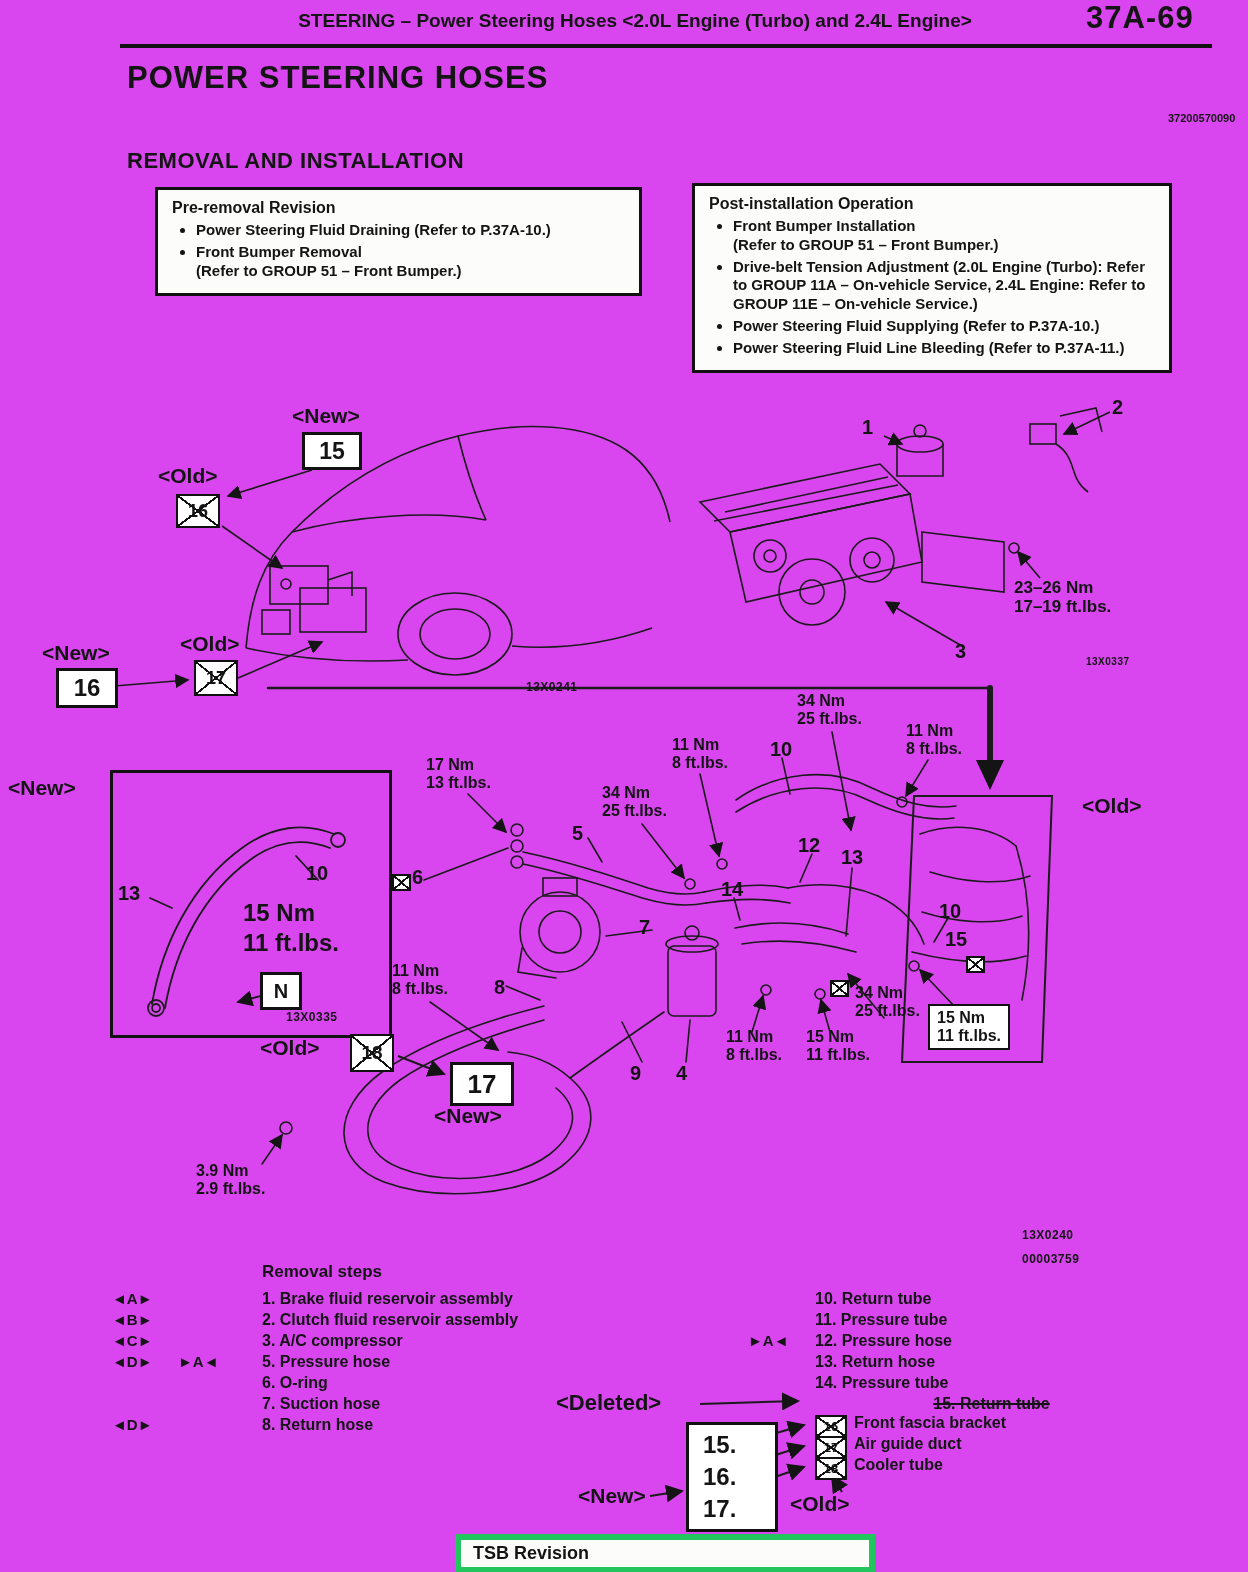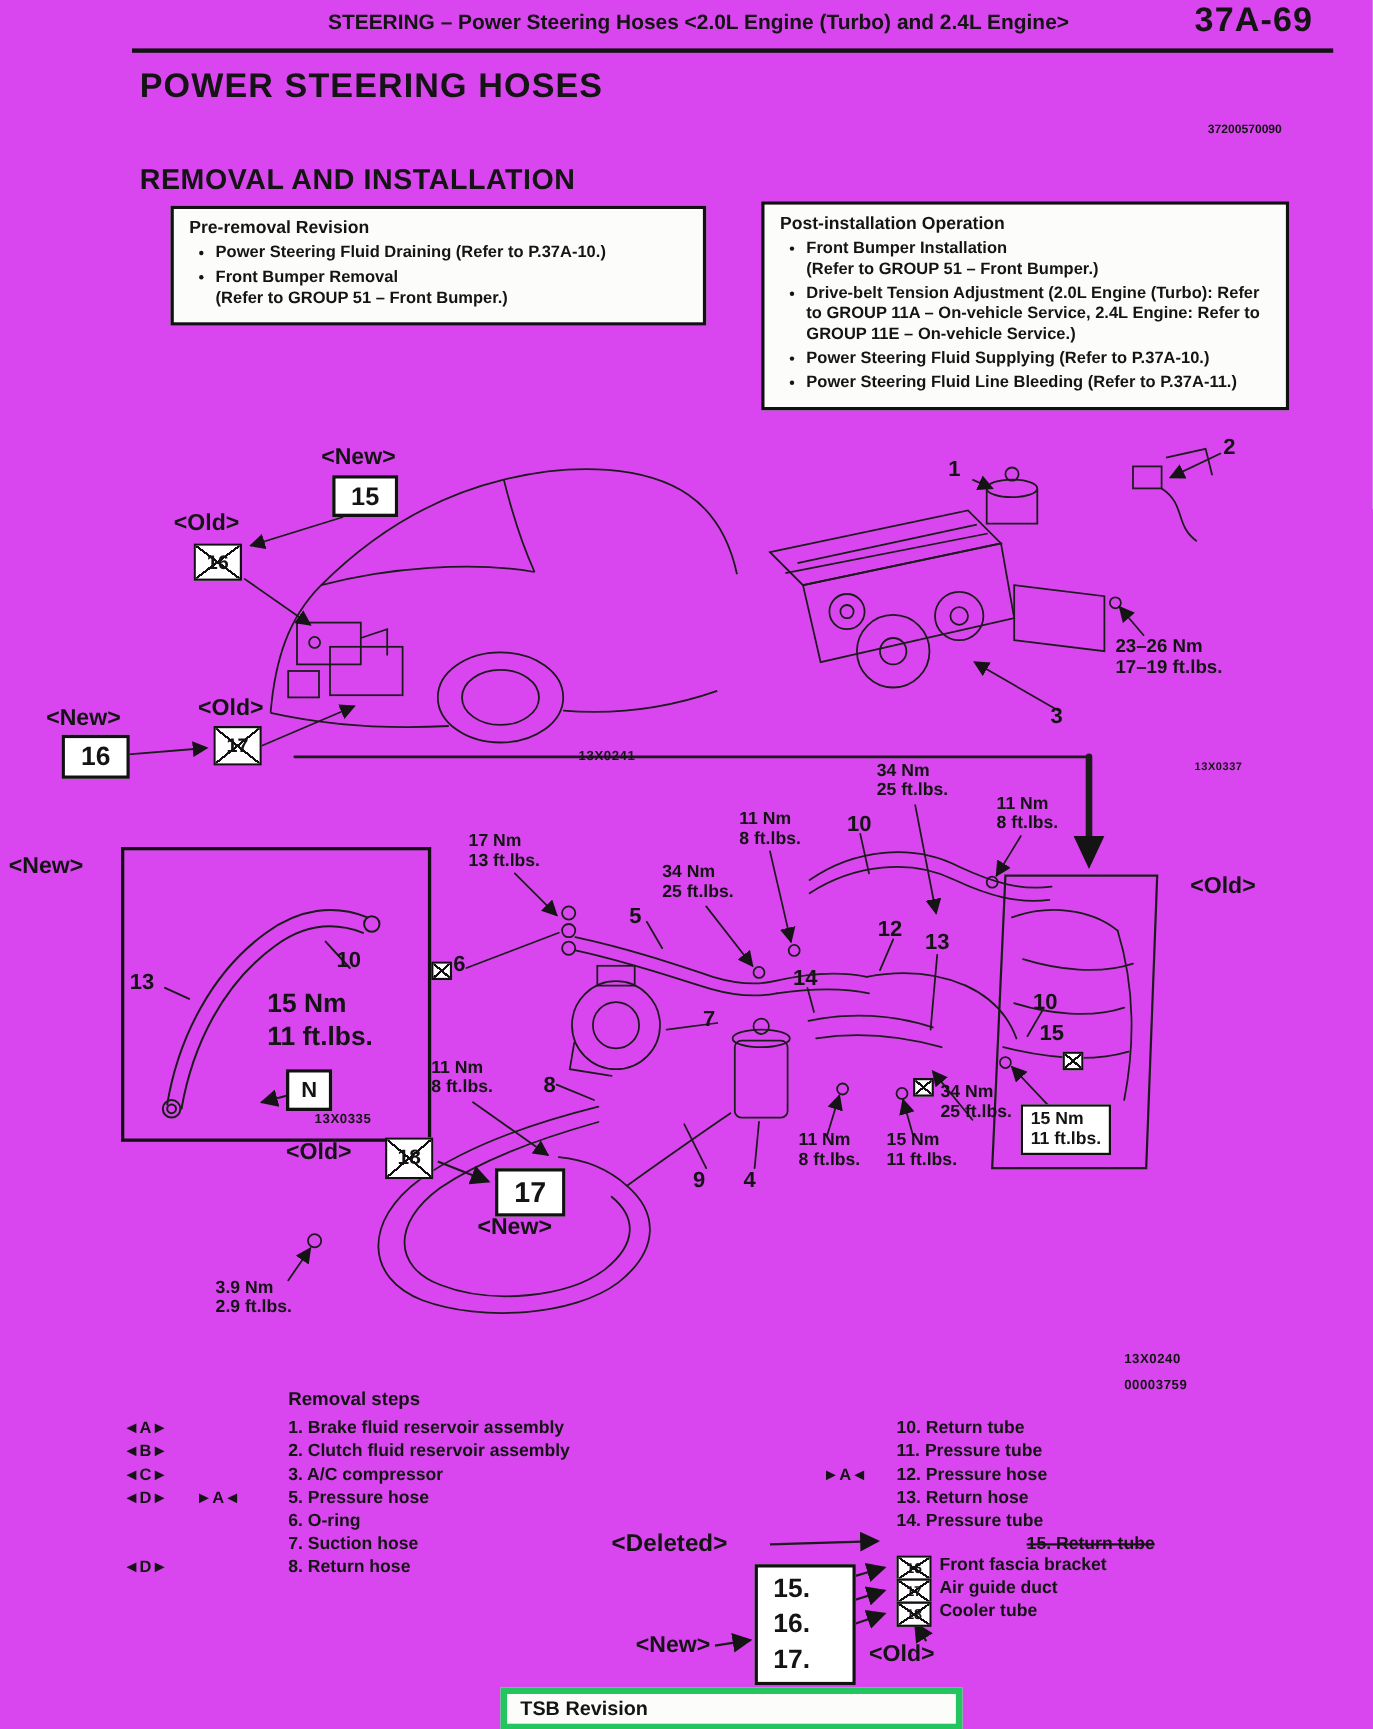--- a/index.html
+++ b/index.html
@@ -8,22 +8,22 @@
     font-family:"Liberation Sans","DejaVu Sans",sans-serif;color:#141414;
     overflow:hidden;margin:0 auto;
   }
   .art{position:absolute;left:0;top:0;z-index:0;}
   .abs{position:absolute;z-index:2;}
   .runhead{left:235px;top:10px;width:800px;text-align:center;font-size:19px;font-weight:bold;white-space:nowrap;}
   .pagenum{left:1086px;top:0px;font-size:31px;font-weight:bold;letter-spacing:1px;}
   .rule{left:120px;top:44px;width:1092px;height:4px;background:#111;}
   .title1{left:127px;top:60px;font-size:31px;font-weight:bold;letter-spacing:1px;}
   .title2{left:127px;top:99px;font-size:27px;font-weight:bold;}
-  .doccode{left:1098px;top:112px;font-size:11px;font-weight:bold;}
-  .section{left:127px;top:148px;font-size:26px;font-weight:bold;letter-spacing:.5px;}
+  .doccode{left:1168px;top:112px;font-size:11px;font-weight:bold;}
+  .section{left:127px;top:148px;font-size:22px;font-weight:bold;letter-spacing:.5px;}
   .opbox{position:absolute;z-index:2;border:3px solid #111;background:#fcfcfa;padding:8px 12px 10px 14px;font-size:15px;font-weight:bold;line-height:1.25;}
   .opt{font-size:16px;margin-bottom:2px;}
   .opbox ul{margin:3px 0 0 0;padding-left:24px;}
   .opbox li{margin:3px 0;white-space:pre-line;}
   .tag{position:absolute;z-index:2;font-size:21px;font-weight:bold;white-space:nowrap;}
   .co{position:absolute;z-index:2;font-size:20px;font-weight:bold;}
   .tq{position:absolute;z-index:2;font-size:16px;font-weight:bold;line-height:1.13;white-space:pre-line;}
   .tqbox{border:2px solid #111;background:#fff;padding:3px 7px;}
   .tqbig{font-size:24px;line-height:1.25;}
   .nbox{position:absolute;z-index:2;border:3px solid #111;background:#fff;display:flex;align-items:center;justify-content:center;font-weight:bold;}
@@ -229,21 +229,21 @@
   <div class="nbox" style="left:56px;top:668px;width:56px;height:34px;font-size:24px;">16</div>
   <div class="tag" style="left:180px;top:632px;">&lt;Old&gt;</div>
   <div class="xbox xbg" style="left:194px;top:660px;width:40px;height:32px;font-size:18px;">17</div>
   <div class="code" style="left:526px;top:680px;">13X0241</div>
 
   <div class="co" style="left:862px;top:416px;">1</div>
   <div class="co" style="left:1112px;top:396px;">2</div>
   <div class="tq" style="left:1014px;top:578px;font-size:17px;">23–26 Nm
 17–19 ft.lbs.</div>
   <div class="co" style="left:955px;top:640px;">3</div>
-  <div class="code" style="left:1086px;top:656px;font-size:10px;margin-top:36px;">13X0337</div>
+  <div class="code" style="left:1086px;top:656px;font-size:10px;">13X0337</div>
 
   <div class="tq" style="left:426px;top:756px;">17 Nm
 13 ft.lbs.</div>
   <div class="tq" style="left:602px;top:784px;">34 Nm
 25 ft.lbs.</div>
   <div class="tq" style="left:672px;top:736px;">11 Nm
 8 ft.lbs.</div>
   <div class="tq" style="left:797px;top:692px;">34 Nm
 25 ft.lbs.</div>
   <div class="co" style="left:770px;top:738px;">10</div>

